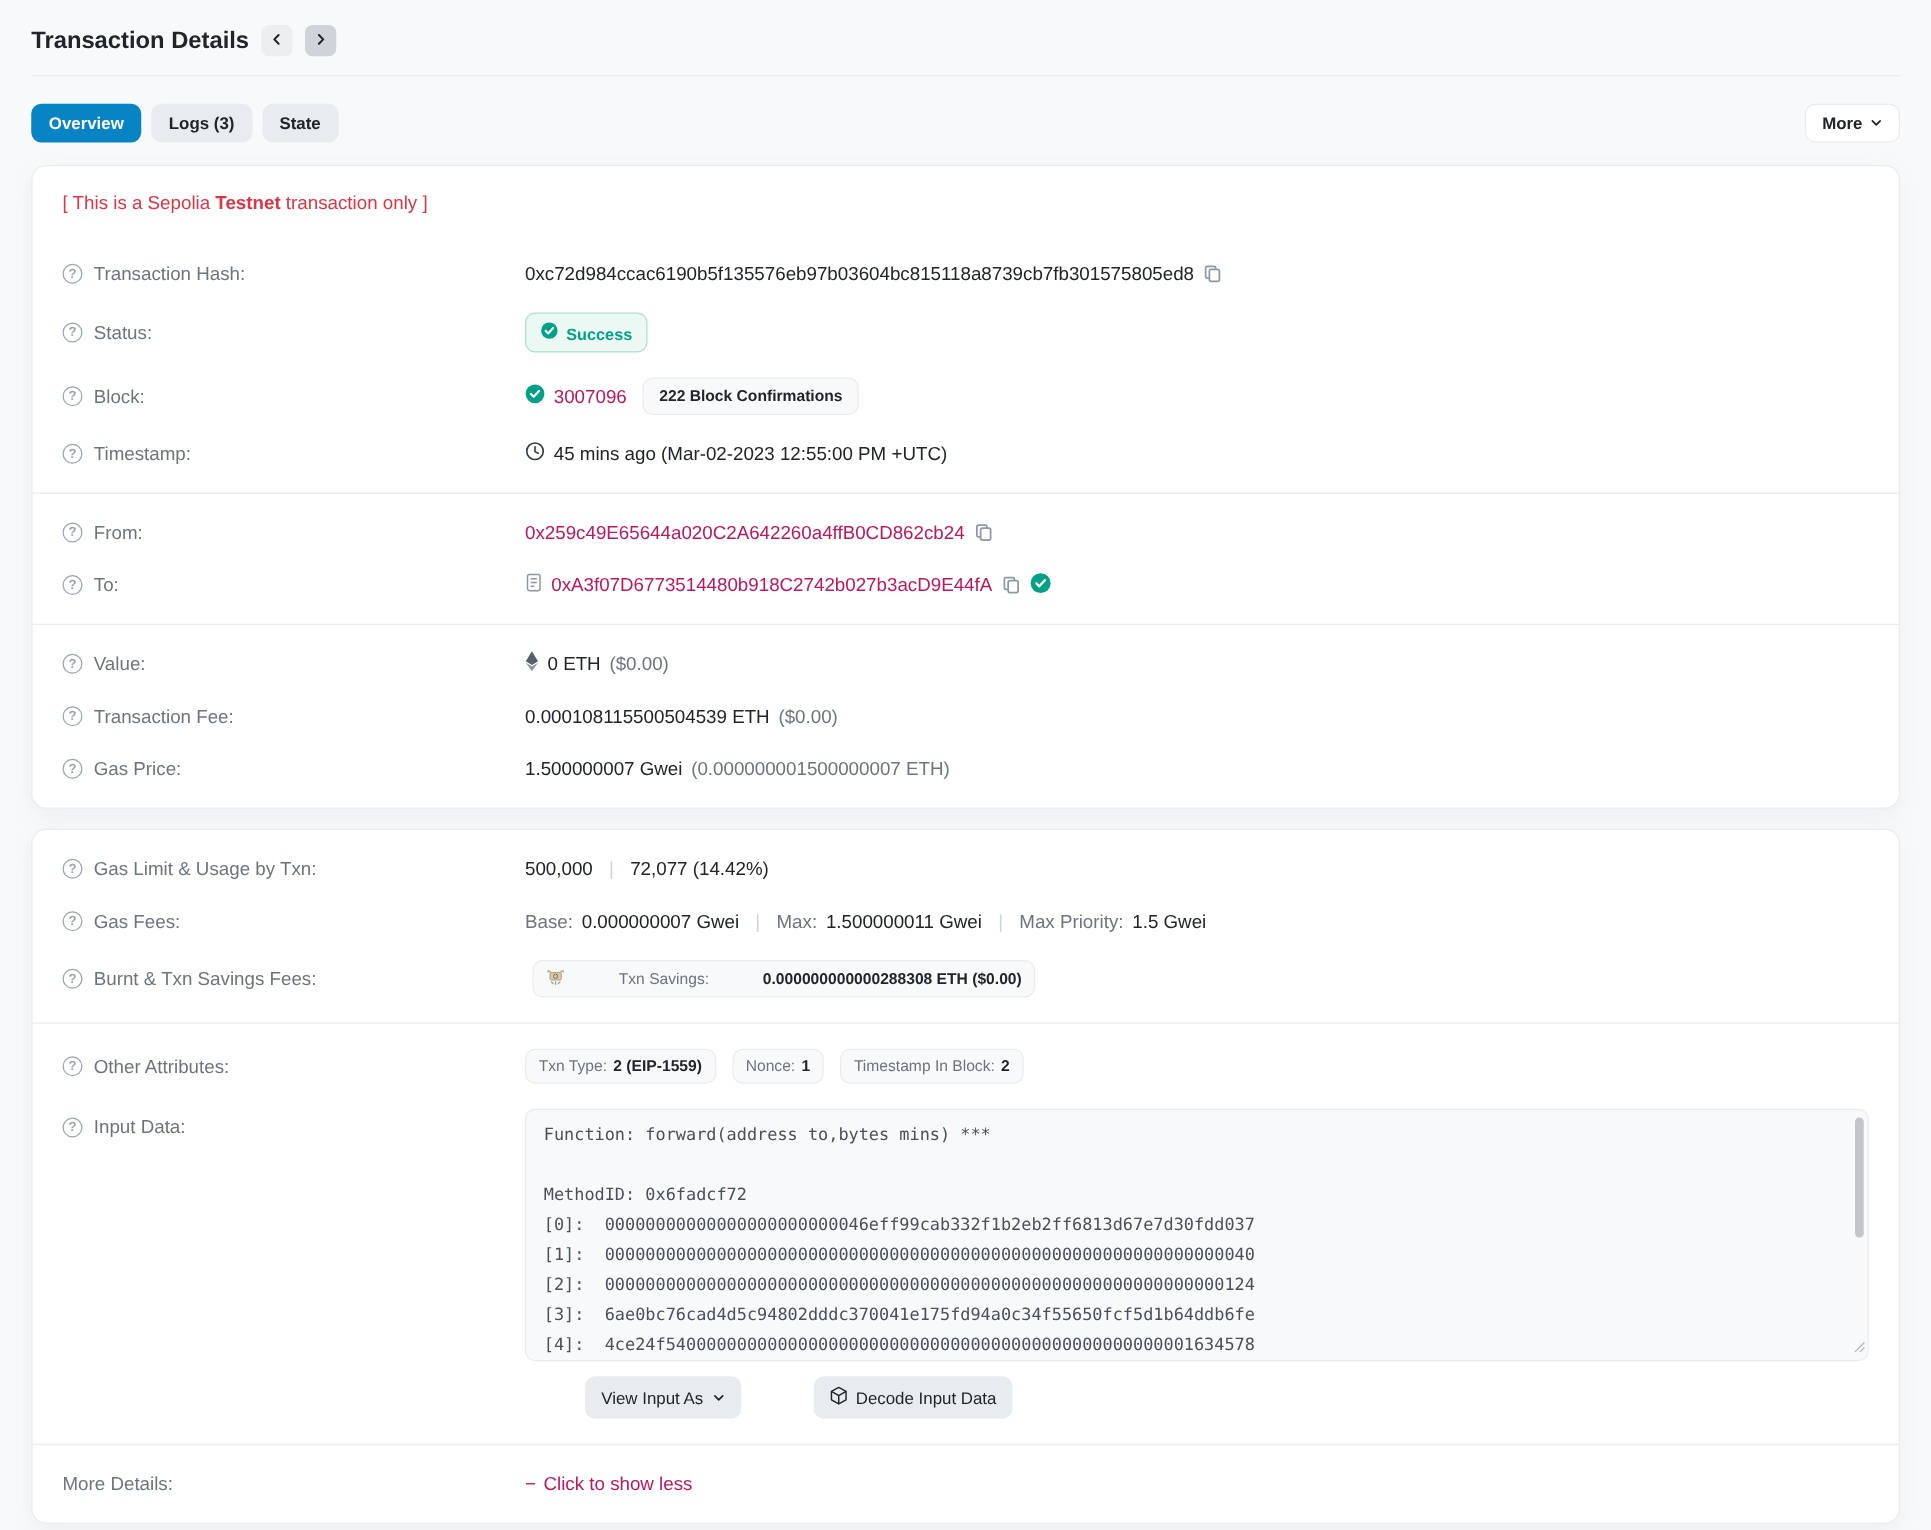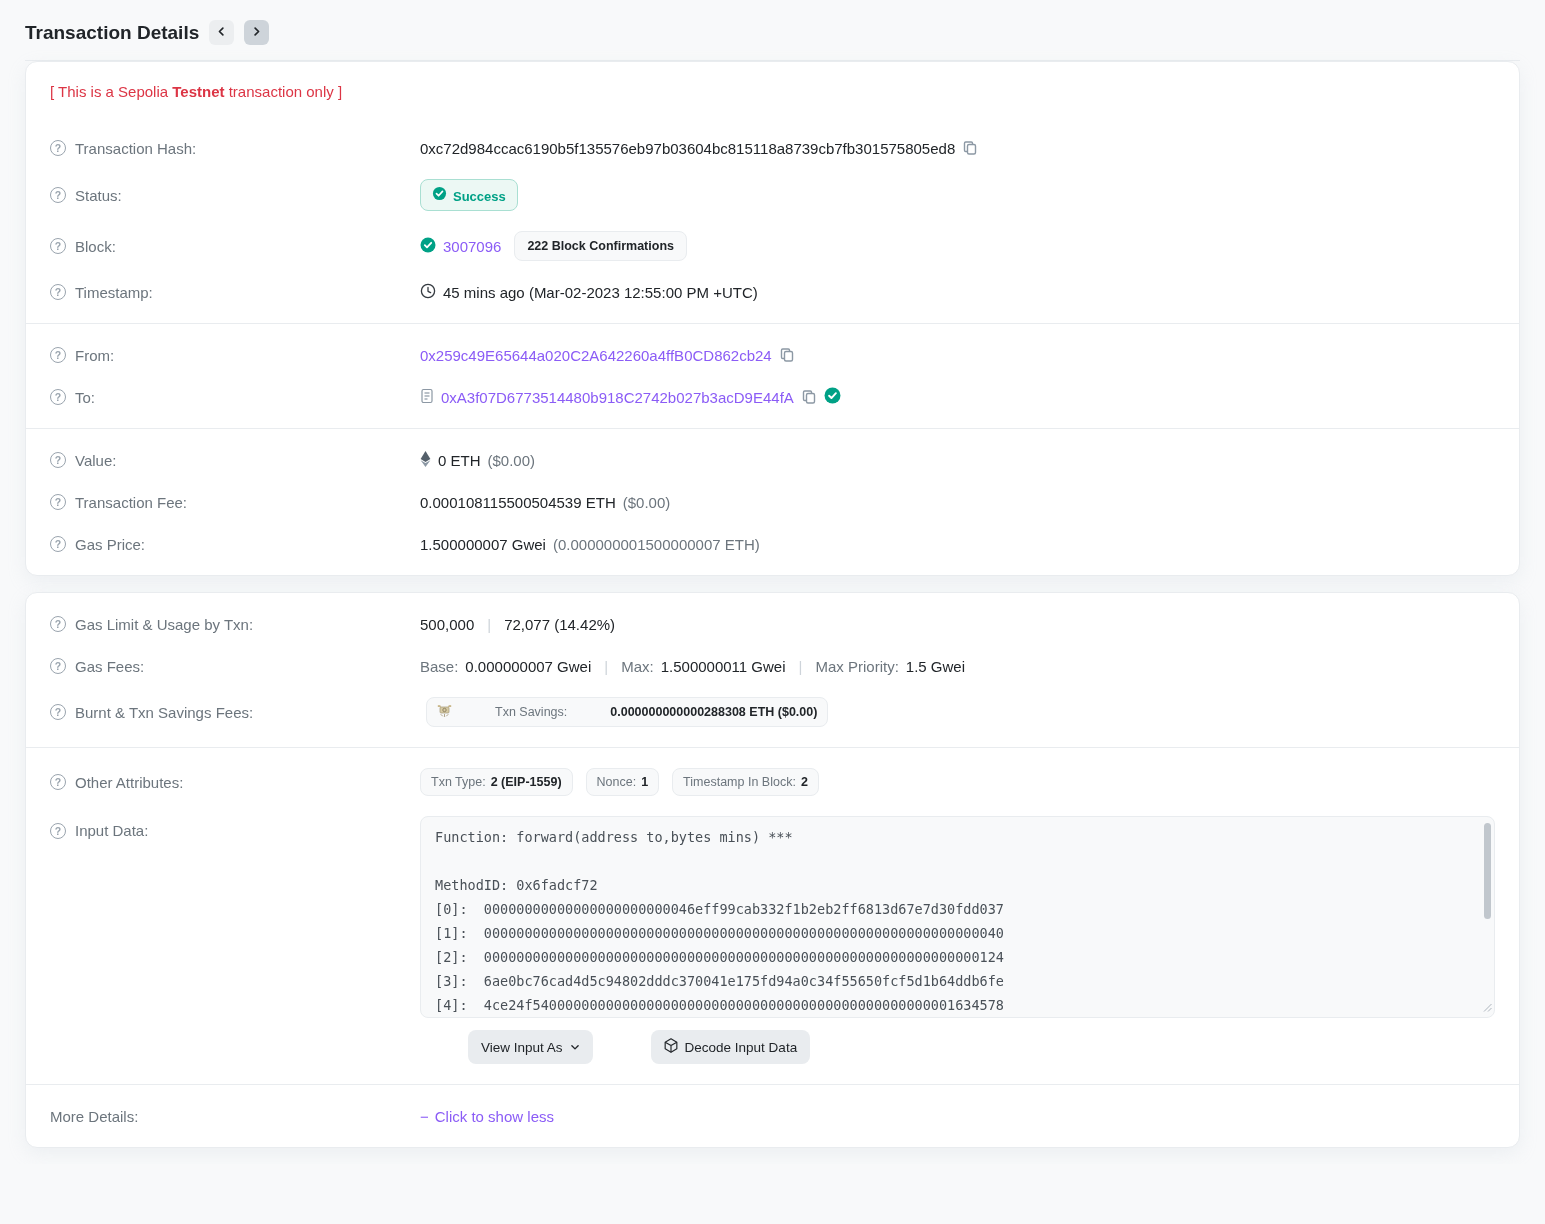--- a/index.html
+++ b/index.html
@@ -62,21 +62,21 @@
   .row-value { flex:1; display:flex; align-items:center; gap:7px; flex-wrap:wrap; color:#212529; }
   .muted { color:#6c757d; }
   .sep { color:#ced4da; margin:0 6px; }
 
   .help-icon {
     width:16px; height:16px; border:1.2px solid #9aa4ae; border-radius:50%;
     color:#9aa4ae; font-size:10.5px; font-weight:700;
     display:inline-flex; align-items:center; justify-content:center; flex:0 0 auto;
     cursor:default;
   }
-  a.link { color:#8b5cf6; text-decoration:none; cursor:pointer; }
+  a.link { color:#be185d; text-decoration:none; cursor:pointer; }
 
   .icon-btn { background:none; border:none; padding:0; cursor:pointer; color:#8c98a4; display:inline-flex; }
   .icon-btn svg { display:block; }
 
   
   .badge-success {
     display:inline-flex; align-items:flex-end; gap:6px;
     background:#ecf8f4; border:1px solid #a9dfd2; border-radius:8px;
     padding:6px 11px; color:#00a186; font-size:13px; font-weight:600;
   }
@@ -128,20 +128,35 @@
     </button>
     <button class="nav-btn next">
       <span>
         <svg width="11" height="11" viewBox="0 0 16 16" fill="none" stroke="#212529" stroke-width="2.4" stroke-linecap="round" stroke-linejoin="round">
             <polyline points="6,3 11,8 6,13"></polyline>
           </svg>
       </span>
     </button>
   </div>
 
+  <div class="tabs-row">
+    <div class="tabs">
+      <button class="tab active">Overview</button>
+      <button class="tab">Logs (3)</button>
+      <button class="tab">State</button>
+    </div>
+    <button class="more-btn">
+      <span>More</span>
+      <span>
+        <svg width="10" height="10" viewBox="0 0 16 16" fill="none" stroke="#212529" stroke-width="2.2" stroke-linecap="round" stroke-linejoin="round">
+            <polyline points="3,6 8,11 13,6"></polyline>
+          </svg>
+      </span>
+    </button>
+  </div>
 
   <div class="card">
 
     <div class="notice-sec">
       <span>[ This is a Sepolia </span><b>Testnet</b><span> transaction only ]</span>
     </div>
 
     <div class="sec">
 
       <div class="row">

